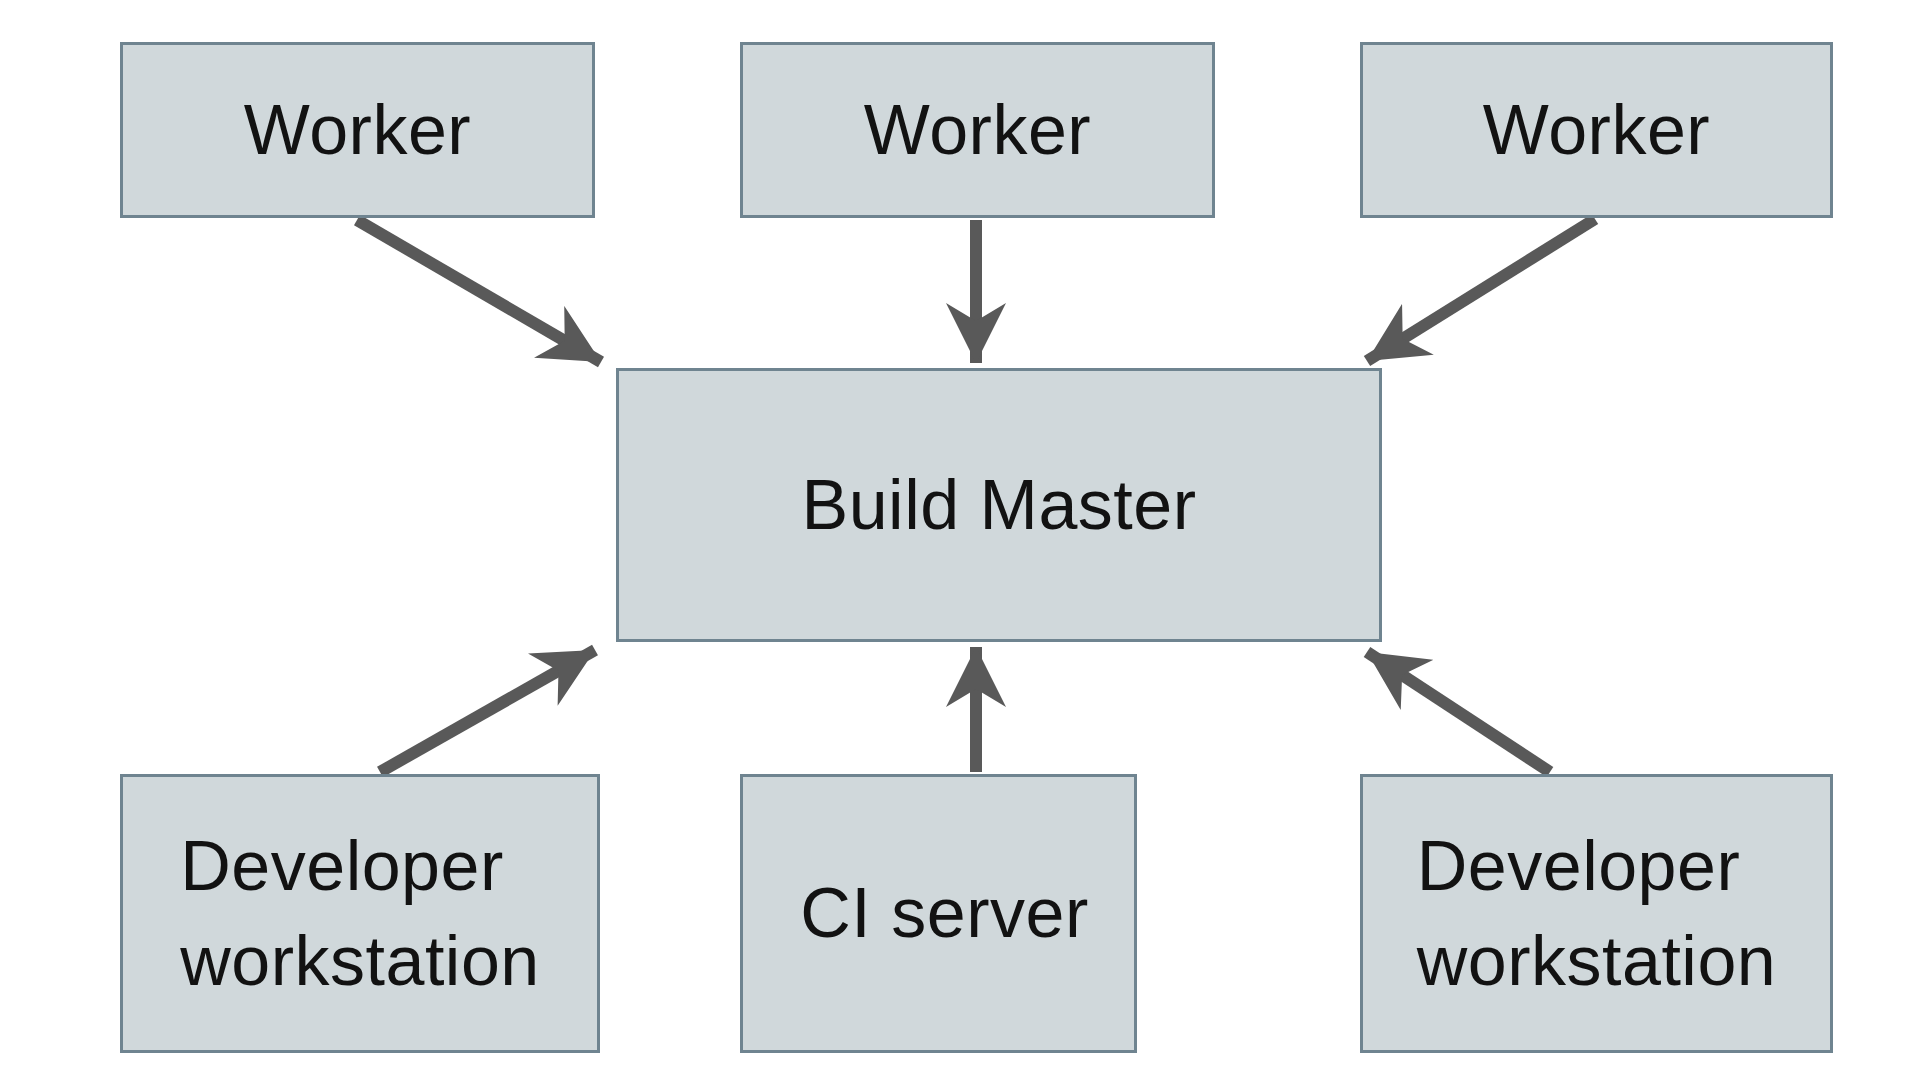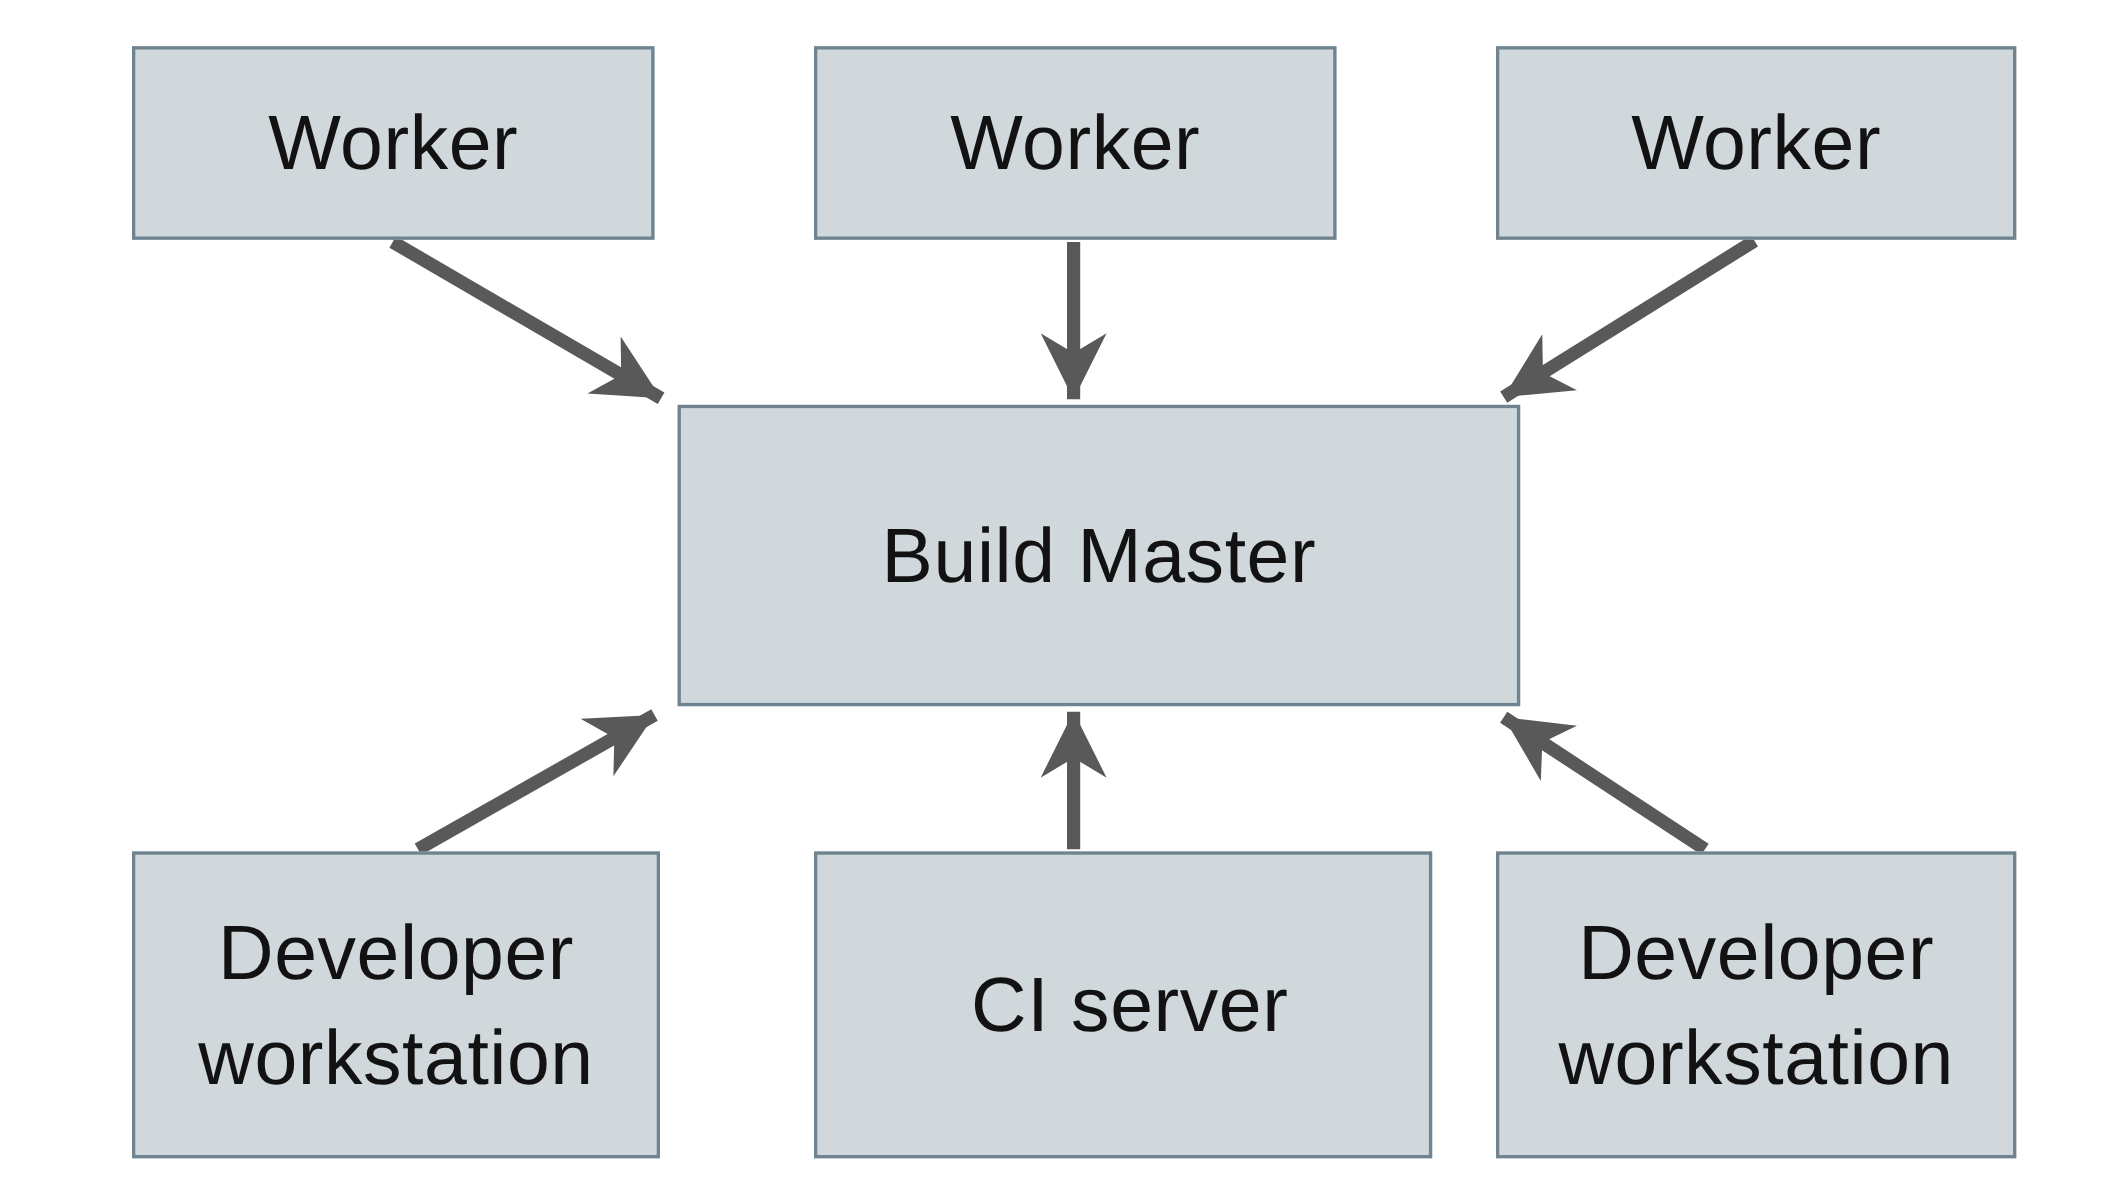--- a/index.html
+++ b/index.html
@@ -24,21 +24,20 @@
     pointer-events: none;
   }
   .node {
     position: absolute;
     box-sizing: border-box;
     background: #d0d8db;
     border: 3px solid #6f8490;
     display: flex;
     align-items: center;
     justify-content: center;
-    text-align: center;
   }
   .node-label {
     color: #121212;
     font-size: 70px;
     line-height: 1.35;
     white-space: pre-line;
     letter-spacing: 0.5px;
   }
 </style>
 </head>
@@ -76,21 +75,21 @@
 
   <div class="node" style="left:593px; top:368px; width:766px; height:274px;margin-left:23px;">
     <span class="node-label">Build Master</span>
   </div>
 
   <div class="node" style="left:120px; top:774px; width:480px; height:279px;">
     <span class="node-label">Developer
 workstation</span>
   </div>
 
-  <div class="node" style="left:740px; top:774px; width:562px; height:279px;padding-left:12px;">
+  <div class="node" style="left:740px; top:774px; width:397px; height:279px;padding-left:12px;">
     <span class="node-label">CI server</span>
   </div>
 
   <div class="node" style="left:1360px; top:774px; width:473px; height:279px;">
     <span class="node-label">Developer
 workstation</span>
   </div>
 
 </div>
 

